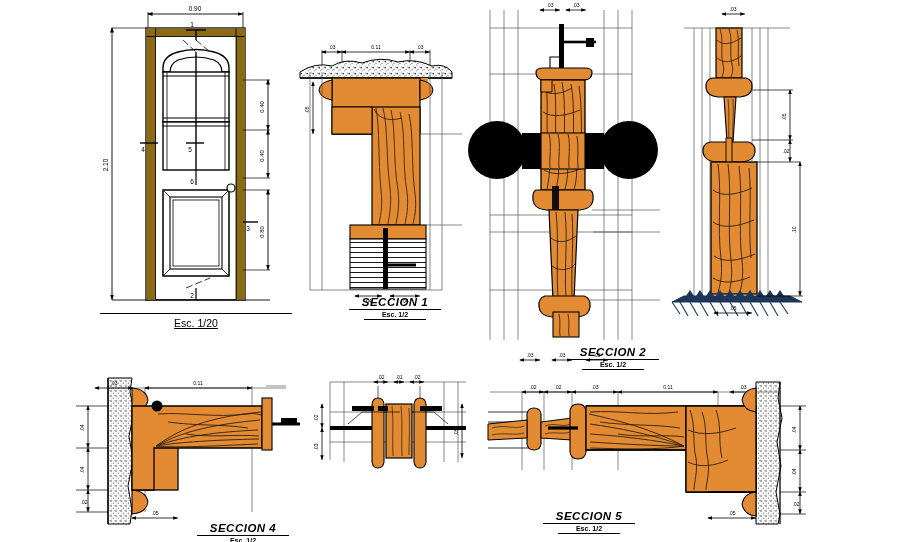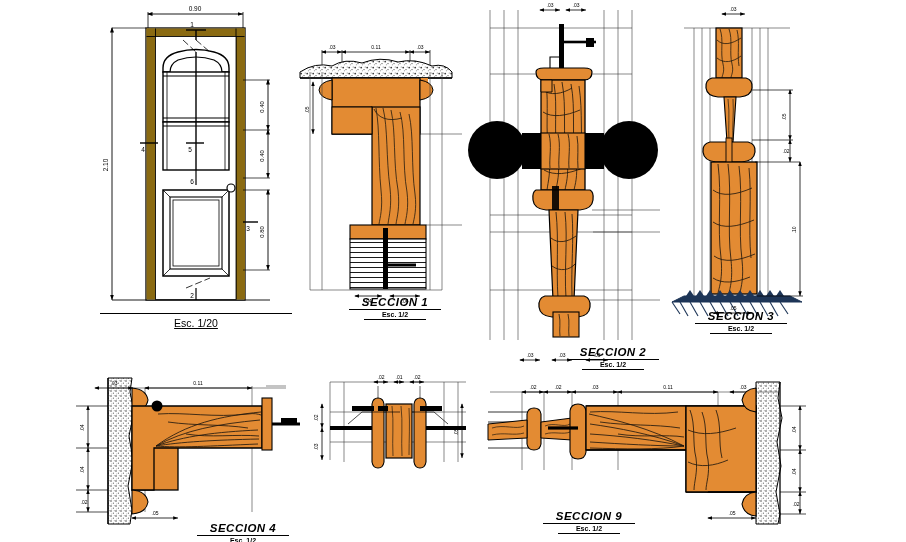--- a/index.html
+++ b/index.html
@@ -592,35 +592,29 @@
   <div class="rule2" style="width:62px;"></div>
 </div>
 
 <div class="lbl" style="left:548px; top:346px; width:130px;">
   <div class="t" style="font-size:11.5px;">SECCION 2</div>
   <div class="rule" style="width:92px;"></div>
   <div class="s">Esc. 1/2</div>
   <div class="rule2" style="width:62px;"></div>
 </div>
 
-<div class="lbl" style="left:676px; top:310px; width:130px;">
-  <div class="t" style="font-size:11.5px;">SECCION 3</div>
-  <div class="rule" style="width:92px;"></div>
-  <div class="s">Esc. 1/2</div>
-  <div class="rule2" style="width:62px;"></div>
-</div>
 
 <div class="lbl" style="left:178px; top:522px; width:130px;">
   <div class="t" style="font-size:11.5px;">SECCION 4</div>
   <div class="rule" style="width:92px;"></div>
   <div class="s">Esc. 1/2</div>
   <div class="rule2" style="width:62px;"></div>
 </div>
 
 
 <div class="lbl" style="left:524px; top:510px; width:130px;">
-  <div class="t" style="font-size:11.5px;">SECCION 9</div>
+  <div class="t" style="font-size:11.5px;">SECCION 5</div>
   <div class="rule" style="width:92px;"></div>
   <div class="s">Esc. 1/2</div>
   <div class="rule2" style="width:62px;"></div>
 </div>
 
 </div>
 
 </body></html>

